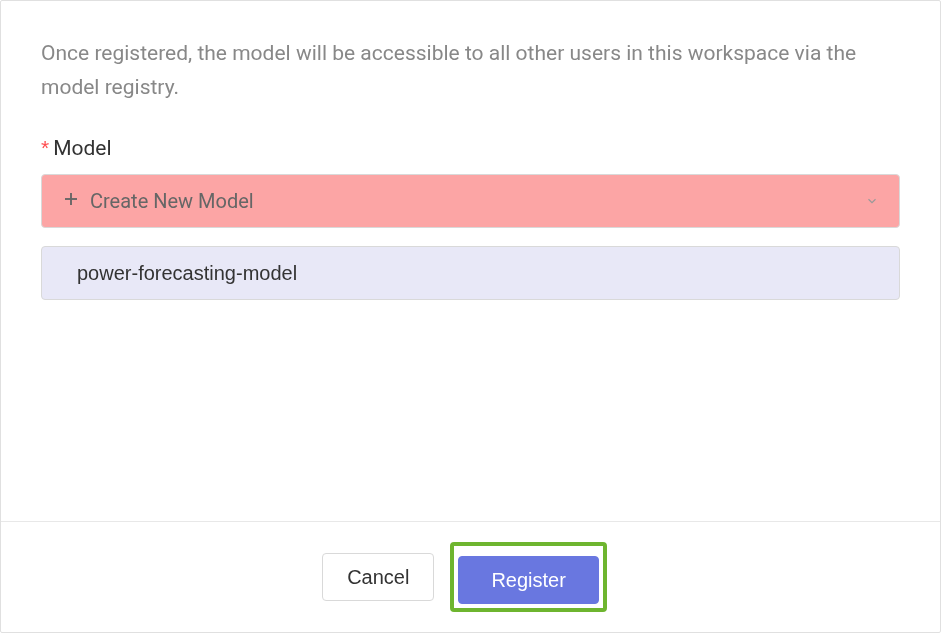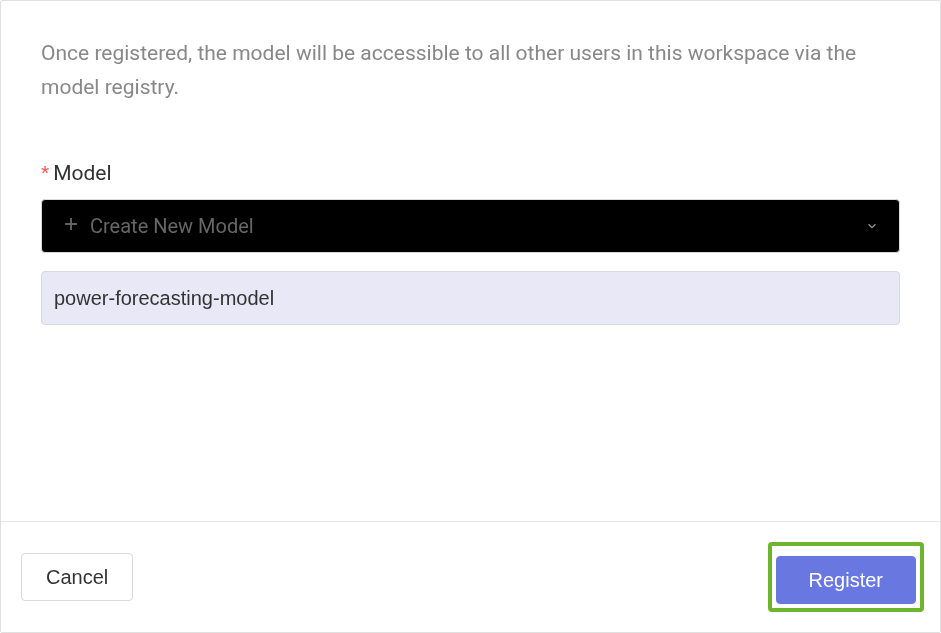--- a/index.html
+++ b/index.html
@@ -49,21 +49,21 @@
       justify-content: center;
     }
     .modal-body {
       flex: 1;
       padding: 36px 40px;
     }
     .description {
       font-size: 21px;
       color: #888;
       line-height: 1.6;
-      margin-bottom: 57px;
+      margin-bottom: 32px;
     }
     .form-group {
       margin-bottom: 18px;
     }
     .form-label {
       display: block;
       font-size: 21px;
       color: #333;
       margin-bottom: 14px;
     }
@@ -75,21 +75,21 @@
     .select-box {
       width: 100%;
       height: 54px;
       border: 1px solid #d9d9d9;
       border-radius: 4px;
       display: flex;
       align-items: center;
       justify-content: space-between;
       padding: 0 20px;
       cursor: pointer;
-      background: #000000;
+      background: #fca5a5;
     }
     .select-content {
       display: flex;
       align-items: center;
       gap: 10px;
       color: #666;
       font-size: 20px;
     }
     .plus-icon {
       font-size: 20px;
@@ -98,31 +98,31 @@
     }
     .chevron-down {
       width: 14px;
       height: 14px;
     }
     .text-input {
       width: 100%;
       height: 54px;
       border: 1px solid #d9d9d9;
       border-radius: 4px;
-      padding: 0 12px;
+      padding: 0 35px;
       font-size: 20px;
       color: #333;
       background: #e8e8f7;
     }
     .modal-footer {
       display: flex;
-      justify-content: space-between;
+      justify-content: center;
       align-items: center;
       gap: 16px;
-      padding: 20px 16px 20px 20px;
+      padding: 20px 32px 20px 20px;
       border-top: 1px solid #e8e8e8;
     }
     .btn {
       height: 48px;
       padding: 0 24px;
       font-size: 20px;
       border-radius: 4px;
       cursor: pointer;
       display: flex;
       align-items: center;

